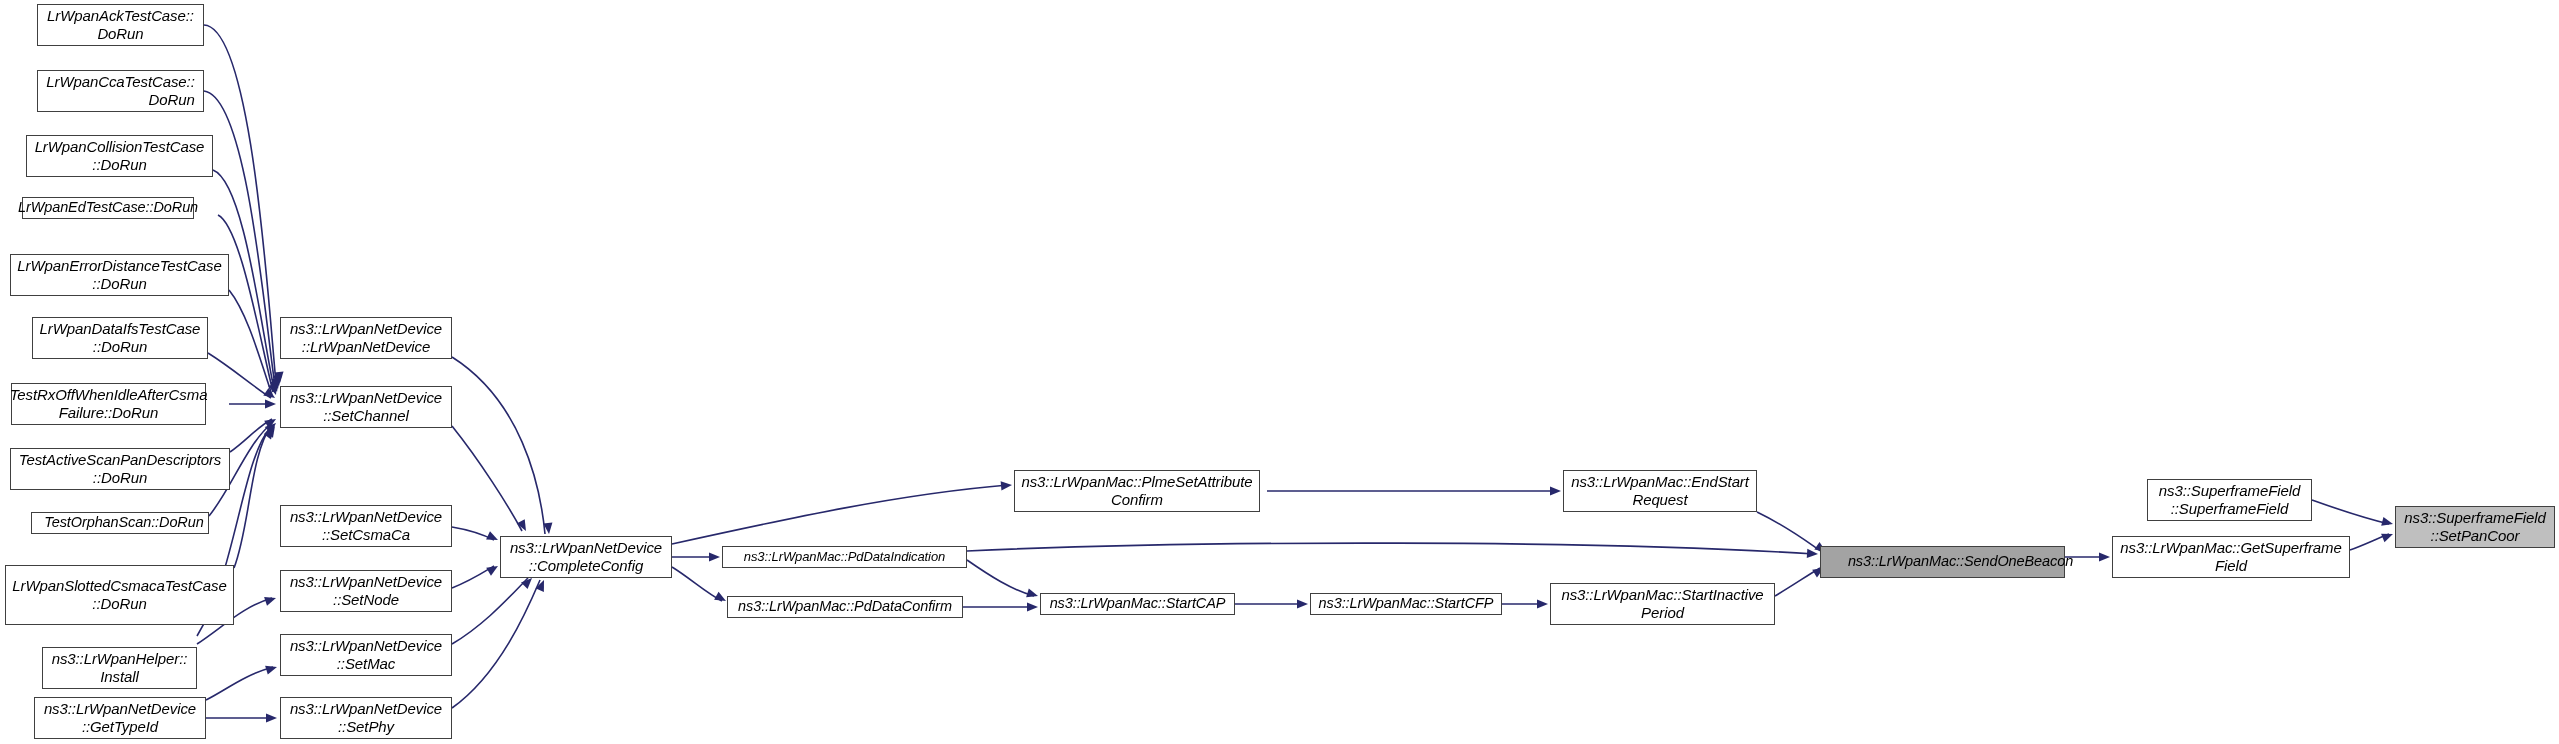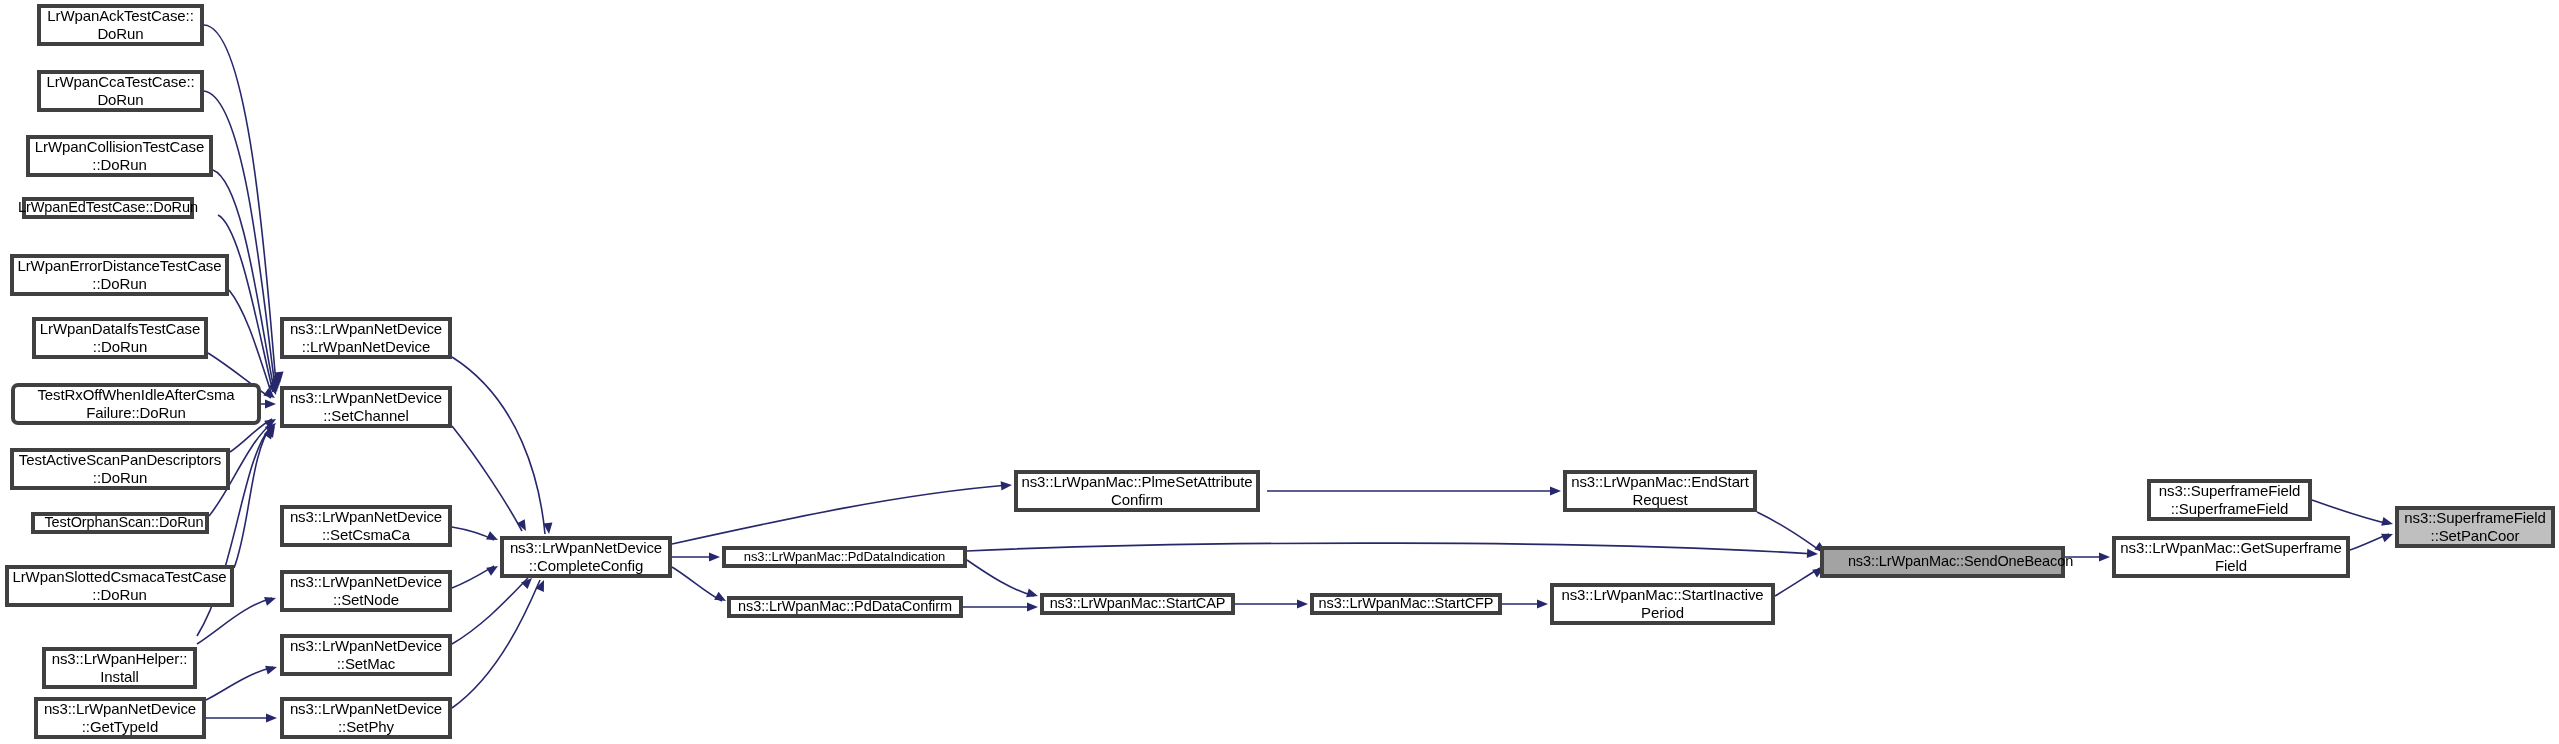--- a/index.html
+++ b/index.html
@@ -19,32 +19,33 @@
     position: absolute;
     left: 0;
     top: 0;
     width: 2559px;
     height: 744px;
     pointer-events: none;
   }
   .node {
     position: absolute;
     box-sizing: border-box;
-    border: 4px solid #4c1d95;
+    border: 1px solid #4c1d95;
     background: #ffffff;
     display: flex;
     align-items: center;
     justify-content: center;
     text-align: center;
     line-height: 1.18;
     color: #000000;
     font-size: 15px;
     letter-spacing: -0.1px;
     white-space: pre-line;
     cursor: pointer;
+    font-style: italic;
   }
   .node.highlight {
     background: #bfbfbf;
   }
   .edge-path {
     fill: none;
     stroke: #27286b;
     stroke-width: 1.6px;
   }
   .edge-head {
@@ -190,35 +191,35 @@
         <polygon class="edge-head" fill="#27286b" points="0,0 -11,-4.6 -11,4.6" transform="translate(2393,524) rotate(13.883574203880208)"></polygon>
       </g>
       <g>
         <path class="edge-path" d="M 2350,550 C 2364,545 2376,539 2389,534" stroke="#27286b"></path>
         <polygon class="edge-head" fill="#27286b" points="0,0 -11,-4.6 -11,4.6" transform="translate(2393,534) rotate(-21.729758411361917)"></polygon>
       </g>
     </svg>
   <div id="node-layer">
       <div class="node" style="left: 37px; top: 4px; width: 167px; height: 42px; border-color: rgb(64, 64, 64); background: rgb(255, 255, 255);">LrWpanAckTestCase::
 DoRun</div>
-      <div class="node" style="left: 37px; top: 70px; width: 167px; height: 42px; border-color: rgb(64, 64, 64); background: rgb(255, 255, 255);">LrWpanCcaTestCase::
+      <div class="node" style="left: 37px; top: 70px; width: 167px; height: 42px; border-color: rgb(64, 64, 64); background: rgb(255, 255, 255); text-align: right;">LrWpanCcaTestCase::
 DoRun</div>
       <div class="node" style="left: 26px; top: 135px; width: 187px; height: 42px; border-color: rgb(64, 64, 64); background: rgb(255, 255, 255);">LrWpanCollisionTestCase
 ::DoRun</div>
       <div class="node" style="left: 22px; top: 197px; width: 172px; height: 22px; border-color: rgb(64, 64, 64); background: rgb(255, 255, 255); font-size: 14.5px;">LrWpanEdTestCase::DoRun</div>
       <div class="node" style="left: 10px; top: 254px; width: 219px; height: 42px; border-color: rgb(64, 64, 64); background: rgb(255, 255, 255);">LrWpanErrorDistanceTestCase
 ::DoRun</div>
       <div class="node" style="left: 32px; top: 317px; width: 176px; height: 42px; border-color: rgb(64, 64, 64); background: rgb(255, 255, 255);">LrWpanDataIfsTestCase
 ::DoRun</div>
-      <div class="node" style="left: 11px; top: 383px; width: 250px; height: 42px; border-color: rgb(64, 64, 64); background: rgb(255, 255, 255); border-radius: 7px;">TestRxOffWhenIdleAfterCsma
+      <div class="node" style="left: 11px; top: 383px; width: 195px; height: 42px; border-color: rgb(64, 64, 64); background: rgb(255, 255, 255);">TestRxOffWhenIdleAfterCsma
 Failure::DoRun</div>
       <div class="node" style="left: 10px; top: 448px; width: 220px; height: 42px; border-color: rgb(64, 64, 64); background: rgb(255, 255, 255);">TestActiveScanPanDescriptors
 ::DoRun</div>
       <div class="node" style="left: 31px; top: 512px; width: 178px; height: 22px; border-color: rgb(64, 64, 64); background: rgb(255, 255, 255); font-size: 14.5px; padding-left: 8px;">TestOrphanScan::DoRun</div>
-      <div class="node" style="left: 5px; top: 565px; width: 229px; height: 42px; border-color: rgb(64, 64, 64); background: rgb(255, 255, 255);">LrWpanSlottedCsmacaTestCase
+      <div class="node" style="left: 5px; top: 565px; width: 229px; height: 60px; border-color: rgb(64, 64, 64); background: rgb(255, 255, 255);">LrWpanSlottedCsmacaTestCase
 ::DoRun</div>
       <div class="node" style="left: 42px; top: 632px; width: 155px; height: 42px; border-color: rgb(64, 64, 64); background: rgb(255, 255, 255); margin-top: 15px;">ns3::LrWpanHelper::
 Install</div>
       <div class="node" style="left: 34px; top: 697px; width: 172px; height: 42px; border-color: rgb(64, 64, 64); background: rgb(255, 255, 255);">ns3::LrWpanNetDevice
 ::GetTypeId</div>
       <div class="node" style="left: 280px; top: 317px; width: 172px; height: 42px; border-color: rgb(64, 64, 64); background: rgb(255, 255, 255);">ns3::LrWpanNetDevice
 ::LrWpanNetDevice</div>
       <div class="node" style="left: 280px; top: 386px; width: 172px; height: 42px; border-color: rgb(64, 64, 64); background: rgb(255, 255, 255);">ns3::LrWpanNetDevice
 ::SetChannel</div>
       <div class="node" style="left: 280px; top: 505px; width: 172px; height: 42px; border-color: rgb(64, 64, 64); background: rgb(255, 255, 255);">ns3::LrWpanNetDevice

